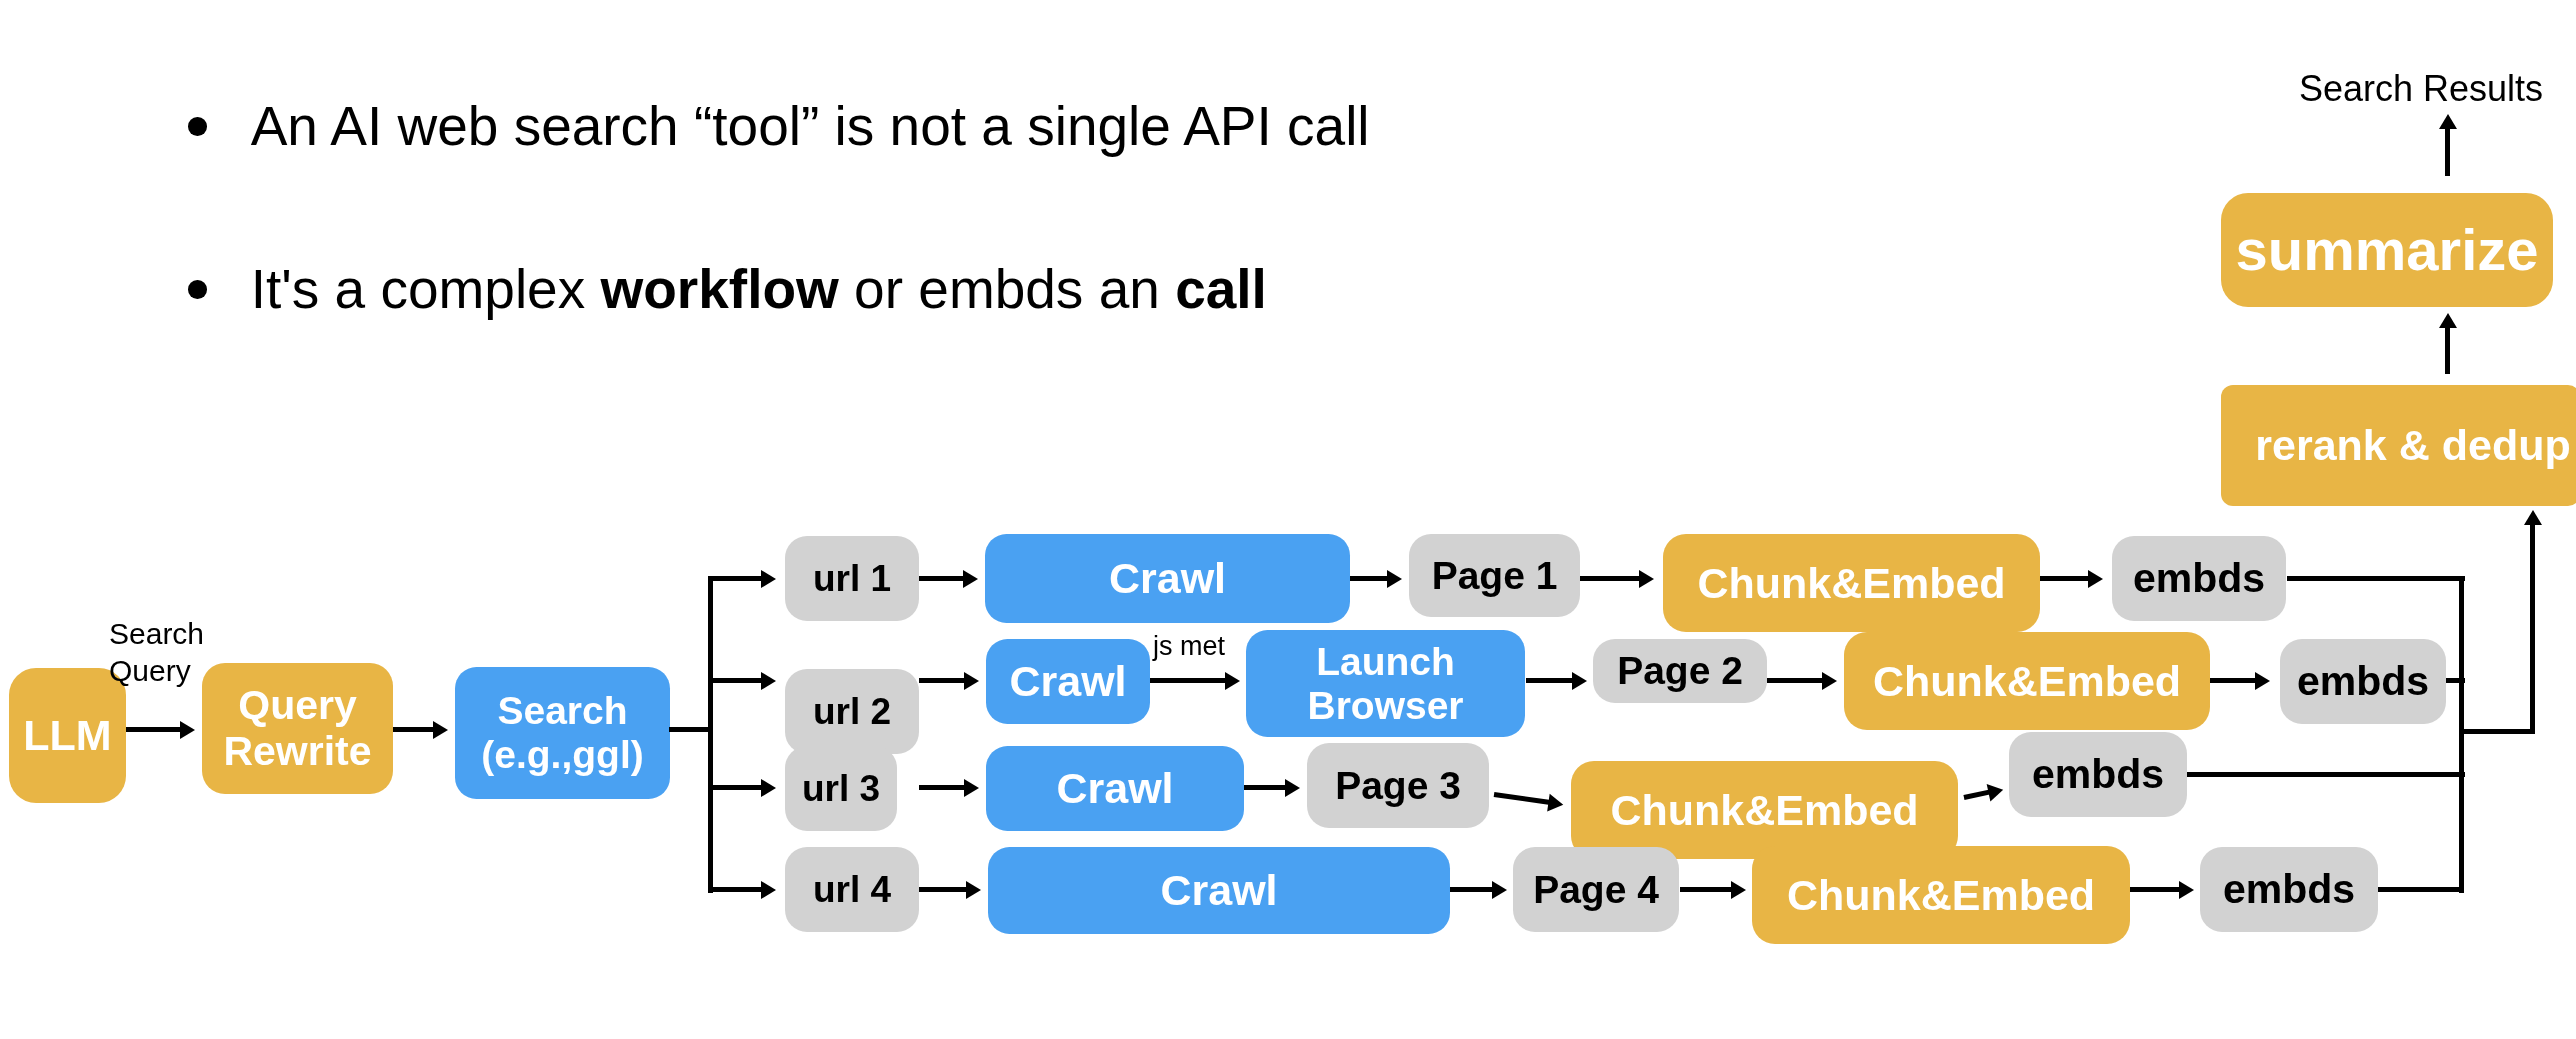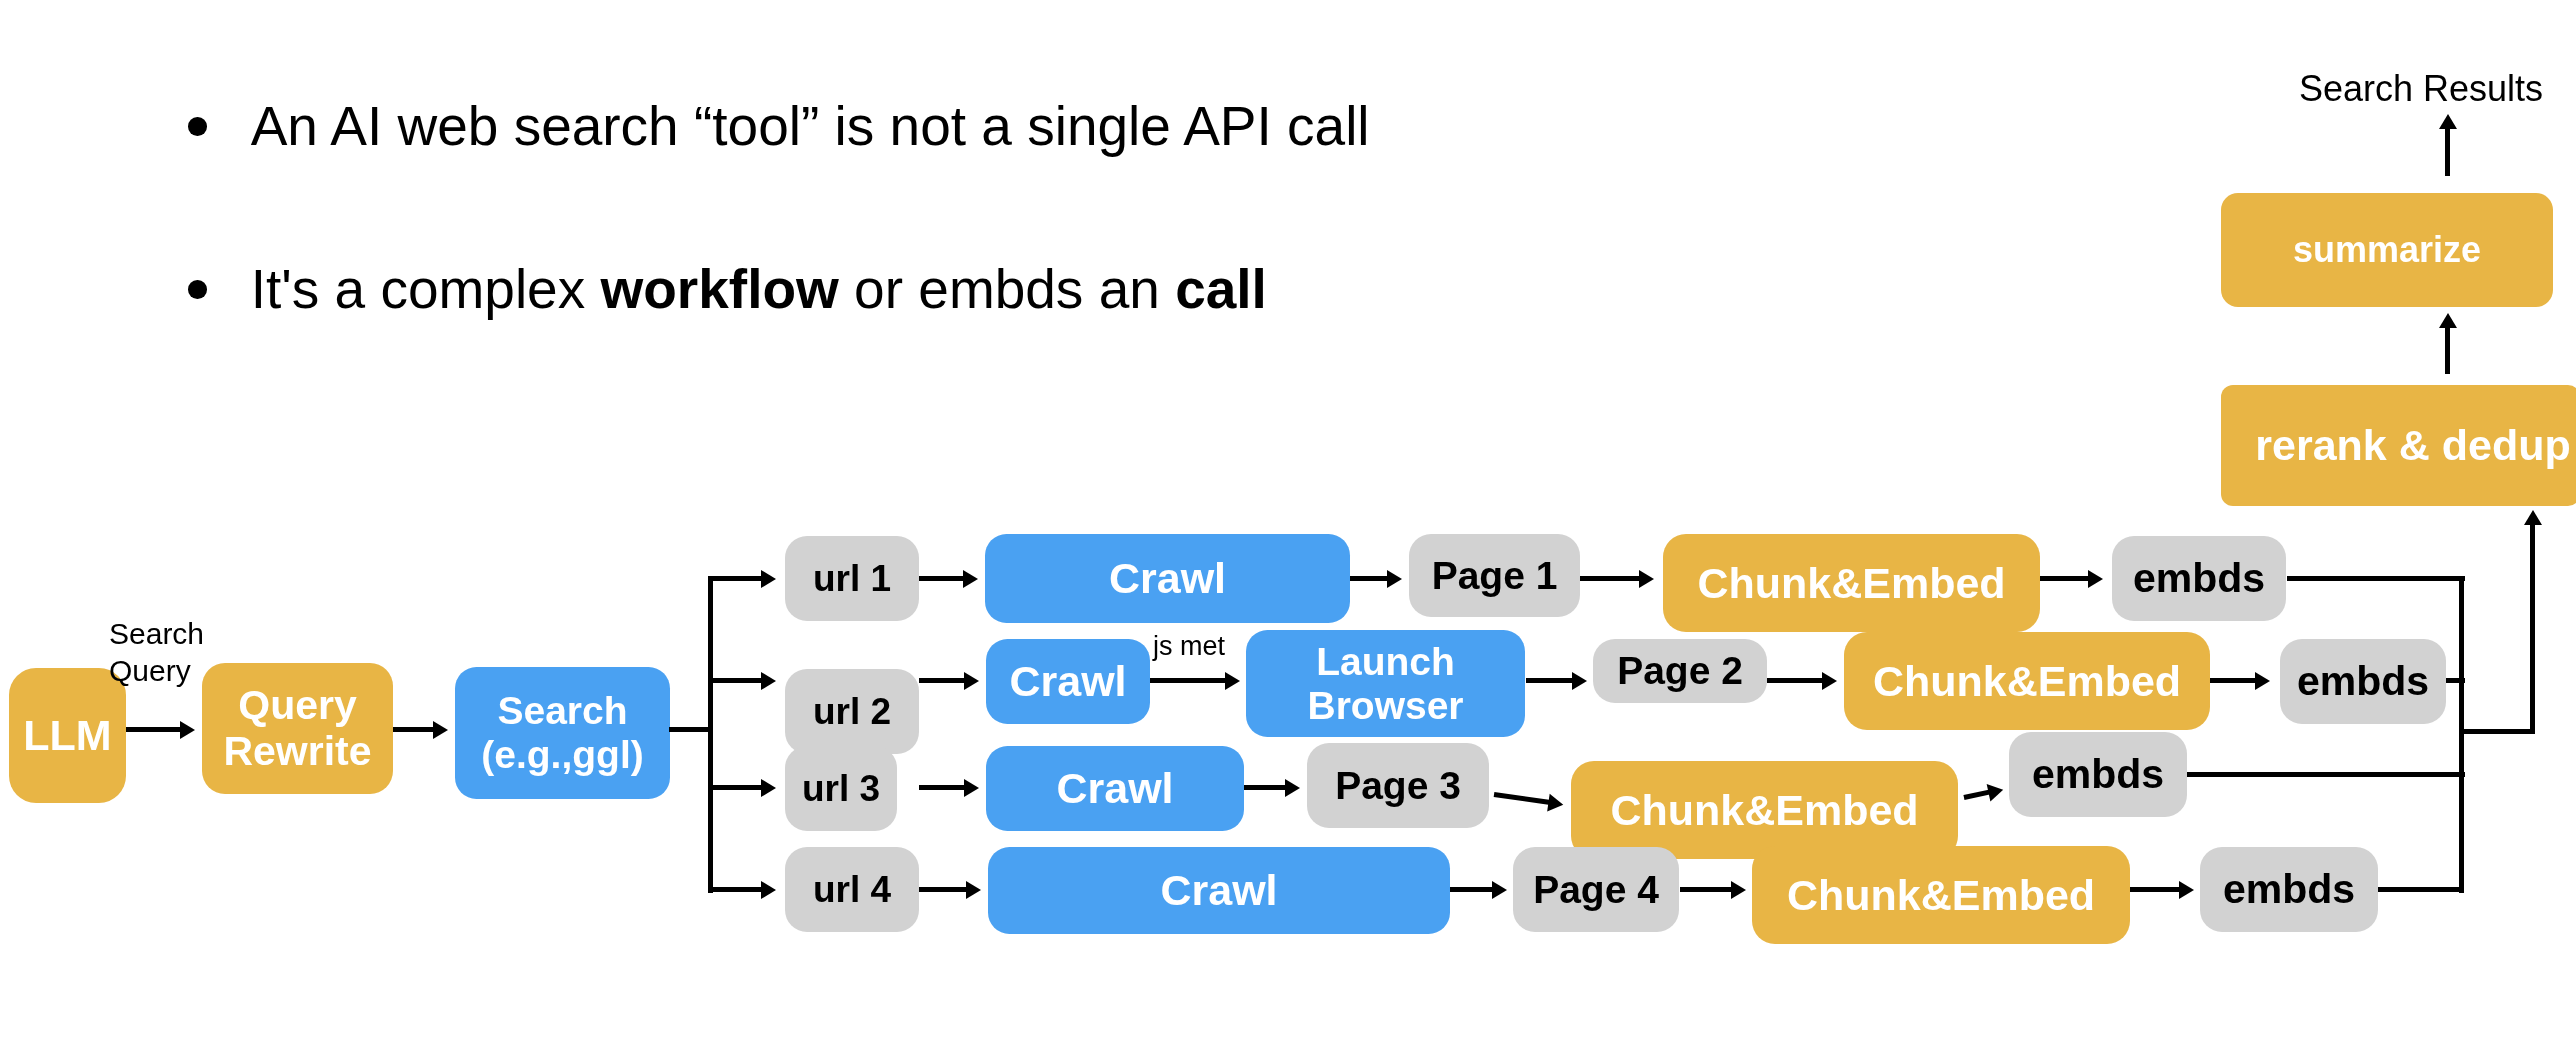--- a/index.html
+++ b/index.html
@@ -174,20 +174,20 @@
   <div class="hline" style="left:2378px;top:887px;width:86px;height:5.3px;"></div>
 
   <div class="vline" style="left:2459px;top:576px;width:5.3px;height:317px;"></div>
   <div class="hline" style="left:2459px;top:729px;width:76px;height:5.3px;"></div>
   <div class="v-arrow-up" style="left:2530px;top:523px;height:211px;"></div>
 
   <div class="node yellow" style="left:2221px;top:385px;width:334px;height:121px;font-size:43px;border-radius:12px;padding-left:25px;">
       <span>rerank &amp; dedup</span>
     </div>
   <div class="v-arrow-up" style="left:2445px;top:326px;height:48px;"></div>
-  <div class="node yellow" style="left:2221px;top:193px;width:332px;height:114px;font-size:36px;border-radius:17px;">
+  <div class="node yellow" style="left:2221px;top:193px;width:332px;height:114px;font-size:58px;border-radius:27px;">
       <span>summarize</span>
     </div>
   <div class="v-arrow-up" style="left:2445px;top:127px;height:49px;"></div>
   <div class="edge-label" style="left:2299px;top:67px;font-size:36px;"><span>Search Results</span></div>
 
 </div>
 
 
 </body></html>

